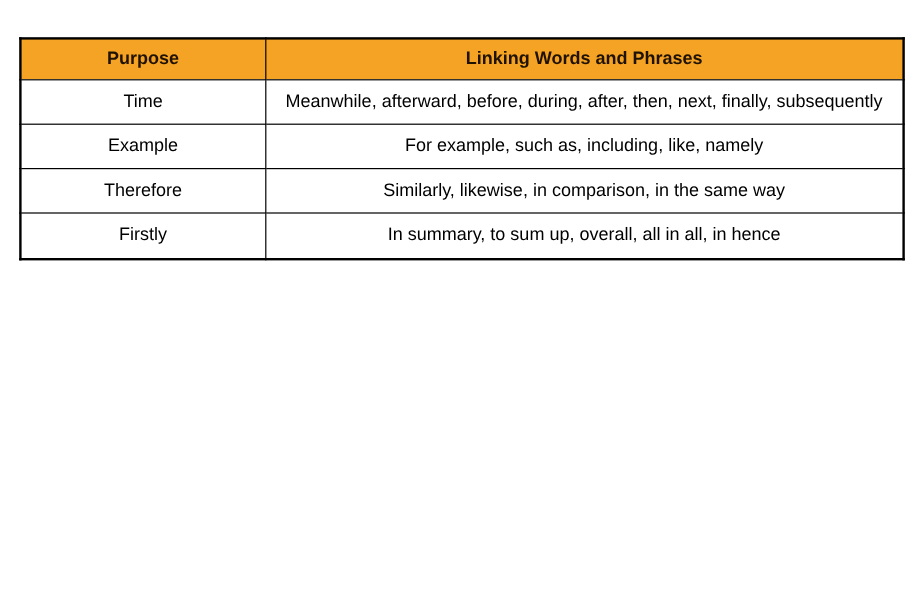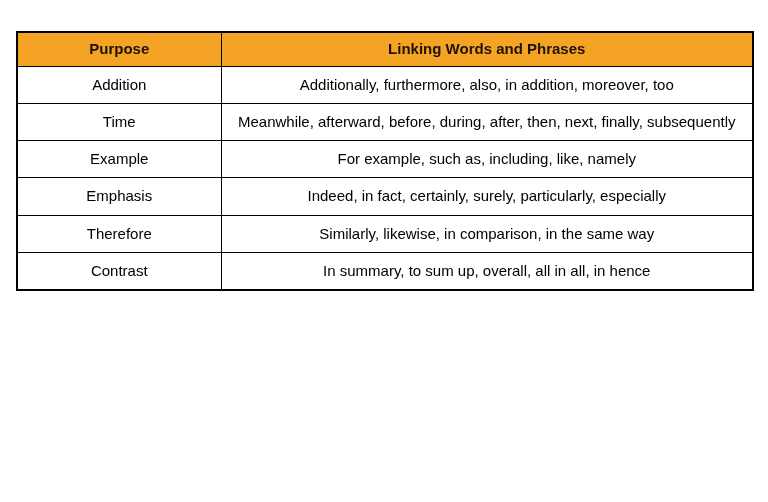--- a/index.html
+++ b/index.html
@@ -56,38 +56,30 @@
       <col class="linking-col">
     </colgroup>
     <thead>
       <tr>
         <th>Purpose</th>
         <th>Linking Words and Phrases</th>
       </tr>
     </thead>
     <tbody>
         <tr>
-          <td>Addition</td>
-          <td>Additionally, furthermore, also, in addition, moreover, too</td>
-        </tr>
-        <tr>
           <td>Time</td>
           <td>Meanwhile, afterward, before, during, after, then, next, finally, subsequently</td>
         </tr>
         <tr>
           <td>Example</td>
           <td>For example, such as, including, like, namely</td>
         </tr>
         <tr>
-          <td>Emphasis</td>
-          <td>Indeed, in fact, certainly, surely, particularly, especially</td>
-        </tr>
-        <tr>
           <td>Therefore</td>
           <td>Similarly, likewise, in comparison, in the same way</td>
         </tr>
         <tr>
-          <td>Contrast</td>
+          <td>Firstly</td>
           <td>In summary, to sum up, overall, all in all, in hence</td>
         </tr>
       </tbody>
   </table>
 </div>
 
 </body></html>

